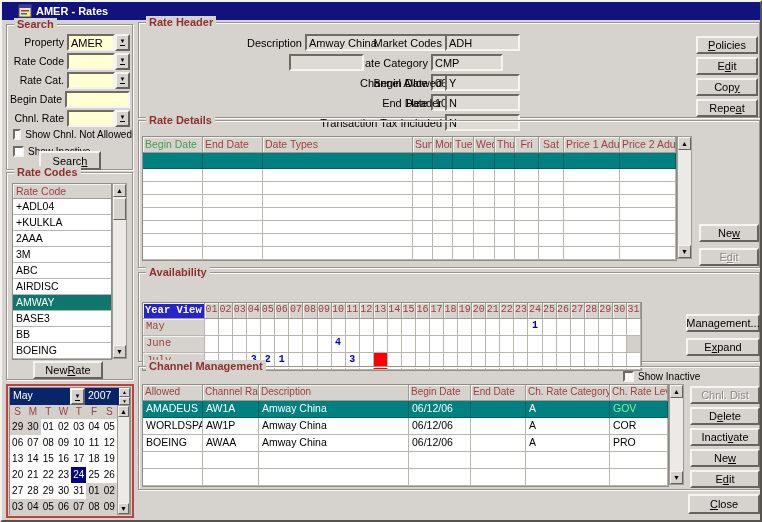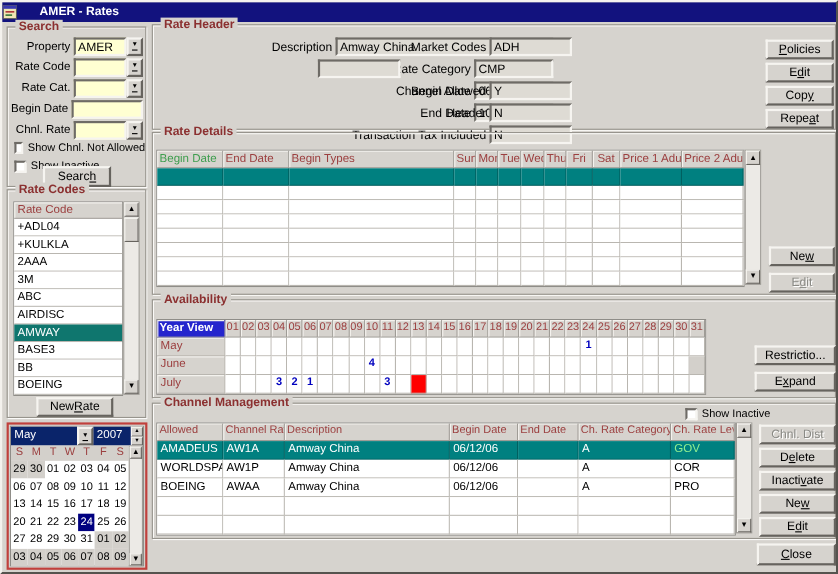--- a/index.html
+++ b/index.html
@@ -1,20 +1,20 @@
 <!DOCTYPE html>
 <html><head>
 <meta charset="utf-8">
 <style>
   * { box-sizing: border-box; margin: 0; padding: 0; }
   body { background:#9a9a9a; font-family:"Liberation Sans", sans-serif; }
   .window { width:762px; height:522px; background:#d6d3ce; position:relative;
     border:2px solid; border-color:#f4f2ee #55534e #55534e #f4f2ee; overflow:hidden;
     font-size:11px; color:#000; }
-  .titlebar { height:18px; background:#12127e; display:flex; align-items:center; padding:0 0; gap:20px; }
+  .titlebar { height:18px; background:#12127e; display:flex; align-items:center; padding:0 16px; gap:4px; }
   .title-text { color:#fff; font-weight:bold; font-size:11px; }
   .app-icon { width:14px; height:14px; display:inline-block; }
   .content { position:relative; height:500px; }
 
   .group { position:absolute; border:1px solid #97948d; box-shadow:1px 1px 0 #fbfaf8, inset 1px 1px 0 #fbfaf8; }
   .group-title { position:absolute; top:-7px; left:7px; background:#d6d3ce; padding:0 3px;
     color:#8b3030; font-weight:bold; font-size:11px; white-space:nowrap; }
 
   .btn { background:#d6d3ce; border:2px solid; border-color:#f6f4f0 #66635e #66635e #f6f4f0;
     font-family:"Liberation Sans", sans-serif; font-size:11px; color:#000; cursor:default;
@@ -327,21 +327,21 @@
       </div>
 
     <div class="group" style="left:136px; top:100px; width:622px; height:148px;">
       <span class="group-title">Rate Details</span>
     </div>
     <div class="grid-wrap" style="left:140px; top:116px;">
       <div class="grid" id="rd-grid">
           <div class="g-row">
             <span class="g-h green" style="width: 60px;">Begin Date</span>
             <span class="g-h" style="width: 60px;">End Date</span>
-            <span class="g-h" style="width: 150px;">Begin Types</span>
+            <span class="g-h" style="width: 150px;">Date Types</span>
             <span class="g-h" style="width: 20px; text-align: center;">Sun</span>
             <span class="g-h" style="width: 20px; text-align: center;">Mon</span>
             <span class="g-h" style="width: 21px; text-align: center;">Tue</span>
             <span class="g-h" style="width: 21px; text-align: center;">Wed</span>
             <span class="g-h" style="width: 20px; text-align: center;">Thu</span>
             <span class="g-h" style="width: 24px; text-align: center;">Fri</span>
             <span class="g-h" style="width: 25px; text-align: center;">Sat</span>
             <span class="g-h" style="width: 56px;">Price 1 Adul</span>
             <span class="g-h" style="width: 56px;">Price 2 Adul</span>
           </div>
@@ -464,21 +464,21 @@
       </div>
     </div>
     <div class="btn-stack" style="left:697px; top:204px; width:60px; gap:6px;" id="rd-buttons">
         <button class="btn" style="width: 60px;">Ne<u>w</u></button>
         <button class="btn disabled" style="width: 60px;">E<u>d</u>it</button>
       </div>
 
     <div class="group" style="left:136px; top:252px; width:622px; height:90px;">
       <span class="group-title">Availability</span>
     </div>
-    <div class="grid-wrap" style="left:140px; top:270px;">
+    <div class="grid-wrap" style="left:140px; top:282px;font-family:Liberation Mono, monospace;">
       <div class="grid" id="av-grid" style="width:500px;">
           <div class="g-row">
             <span class="g-h av-corner" style="width: 62px;">Year View</span>
             <span class="g-h" style="flex: 1 1 0%; text-align: center; font-size: 10px; padding: 1px 0px;">01</span>
             <span class="g-h" style="flex: 1 1 0%; text-align: center; font-size: 10px; padding: 1px 0px;">02</span>
             <span class="g-h" style="flex: 1 1 0%; text-align: center; font-size: 10px; padding: 1px 0px;">03</span>
             <span class="g-h" style="flex: 1 1 0%; text-align: center; font-size: 10px; padding: 1px 0px;">04</span>
             <span class="g-h" style="flex: 1 1 0%; text-align: center; font-size: 10px; padding: 1px 0px;">05</span>
             <span class="g-h" style="flex: 1 1 0%; text-align: center; font-size: 10px; padding: 1px 0px;">06</span>
             <span class="g-h" style="flex: 1 1 0%; text-align: center; font-size: 10px; padding: 1px 0px;">07</span>
@@ -605,21 +605,21 @@
             <span class="g-c av-c" style="flex: 1 1 0%; height: 17px; padding: 1px 0px;"></span>
             <span class="g-c av-c" style="flex: 1 1 0%; height: 17px; padding: 1px 0px;"></span>
             <span class="g-c av-c" style="flex: 1 1 0%; height: 17px; padding: 1px 0px;"></span>
             <span class="g-c av-c" style="flex: 1 1 0%; height: 17px; padding: 1px 0px;"></span>
             <span class="g-c av-c" style="flex: 1 1 0%; height: 17px; padding: 1px 0px;"></span>
             <span class="g-c av-c" style="flex: 1 1 0%; height: 17px; padding: 1px 0px;"></span>
           </div>
         </div>
     </div>
     <div class="btn-stack" style="left:684px; top:294px; width:74px; gap:6px;" id="av-buttons">
-        <button class="btn" style="width: 74px;">Restrictio...</button>
+        <button class="btn" style="width: 74px;">Management...</button>
         <button class="btn" style="width: 74px;">E<u>x</u>pand</button>
       </div>
 
     <div class="group" style="left:136px; top:346px; width:622px; height:124px;">
       <span class="group-title">Channel Management</span>
       <div class="cb-row" style="position:absolute; left:480px; top:0px;">
         <span class="cb"></span>
         <span class="cb-label">Show Inactive</span>
       </div>
     </div>

